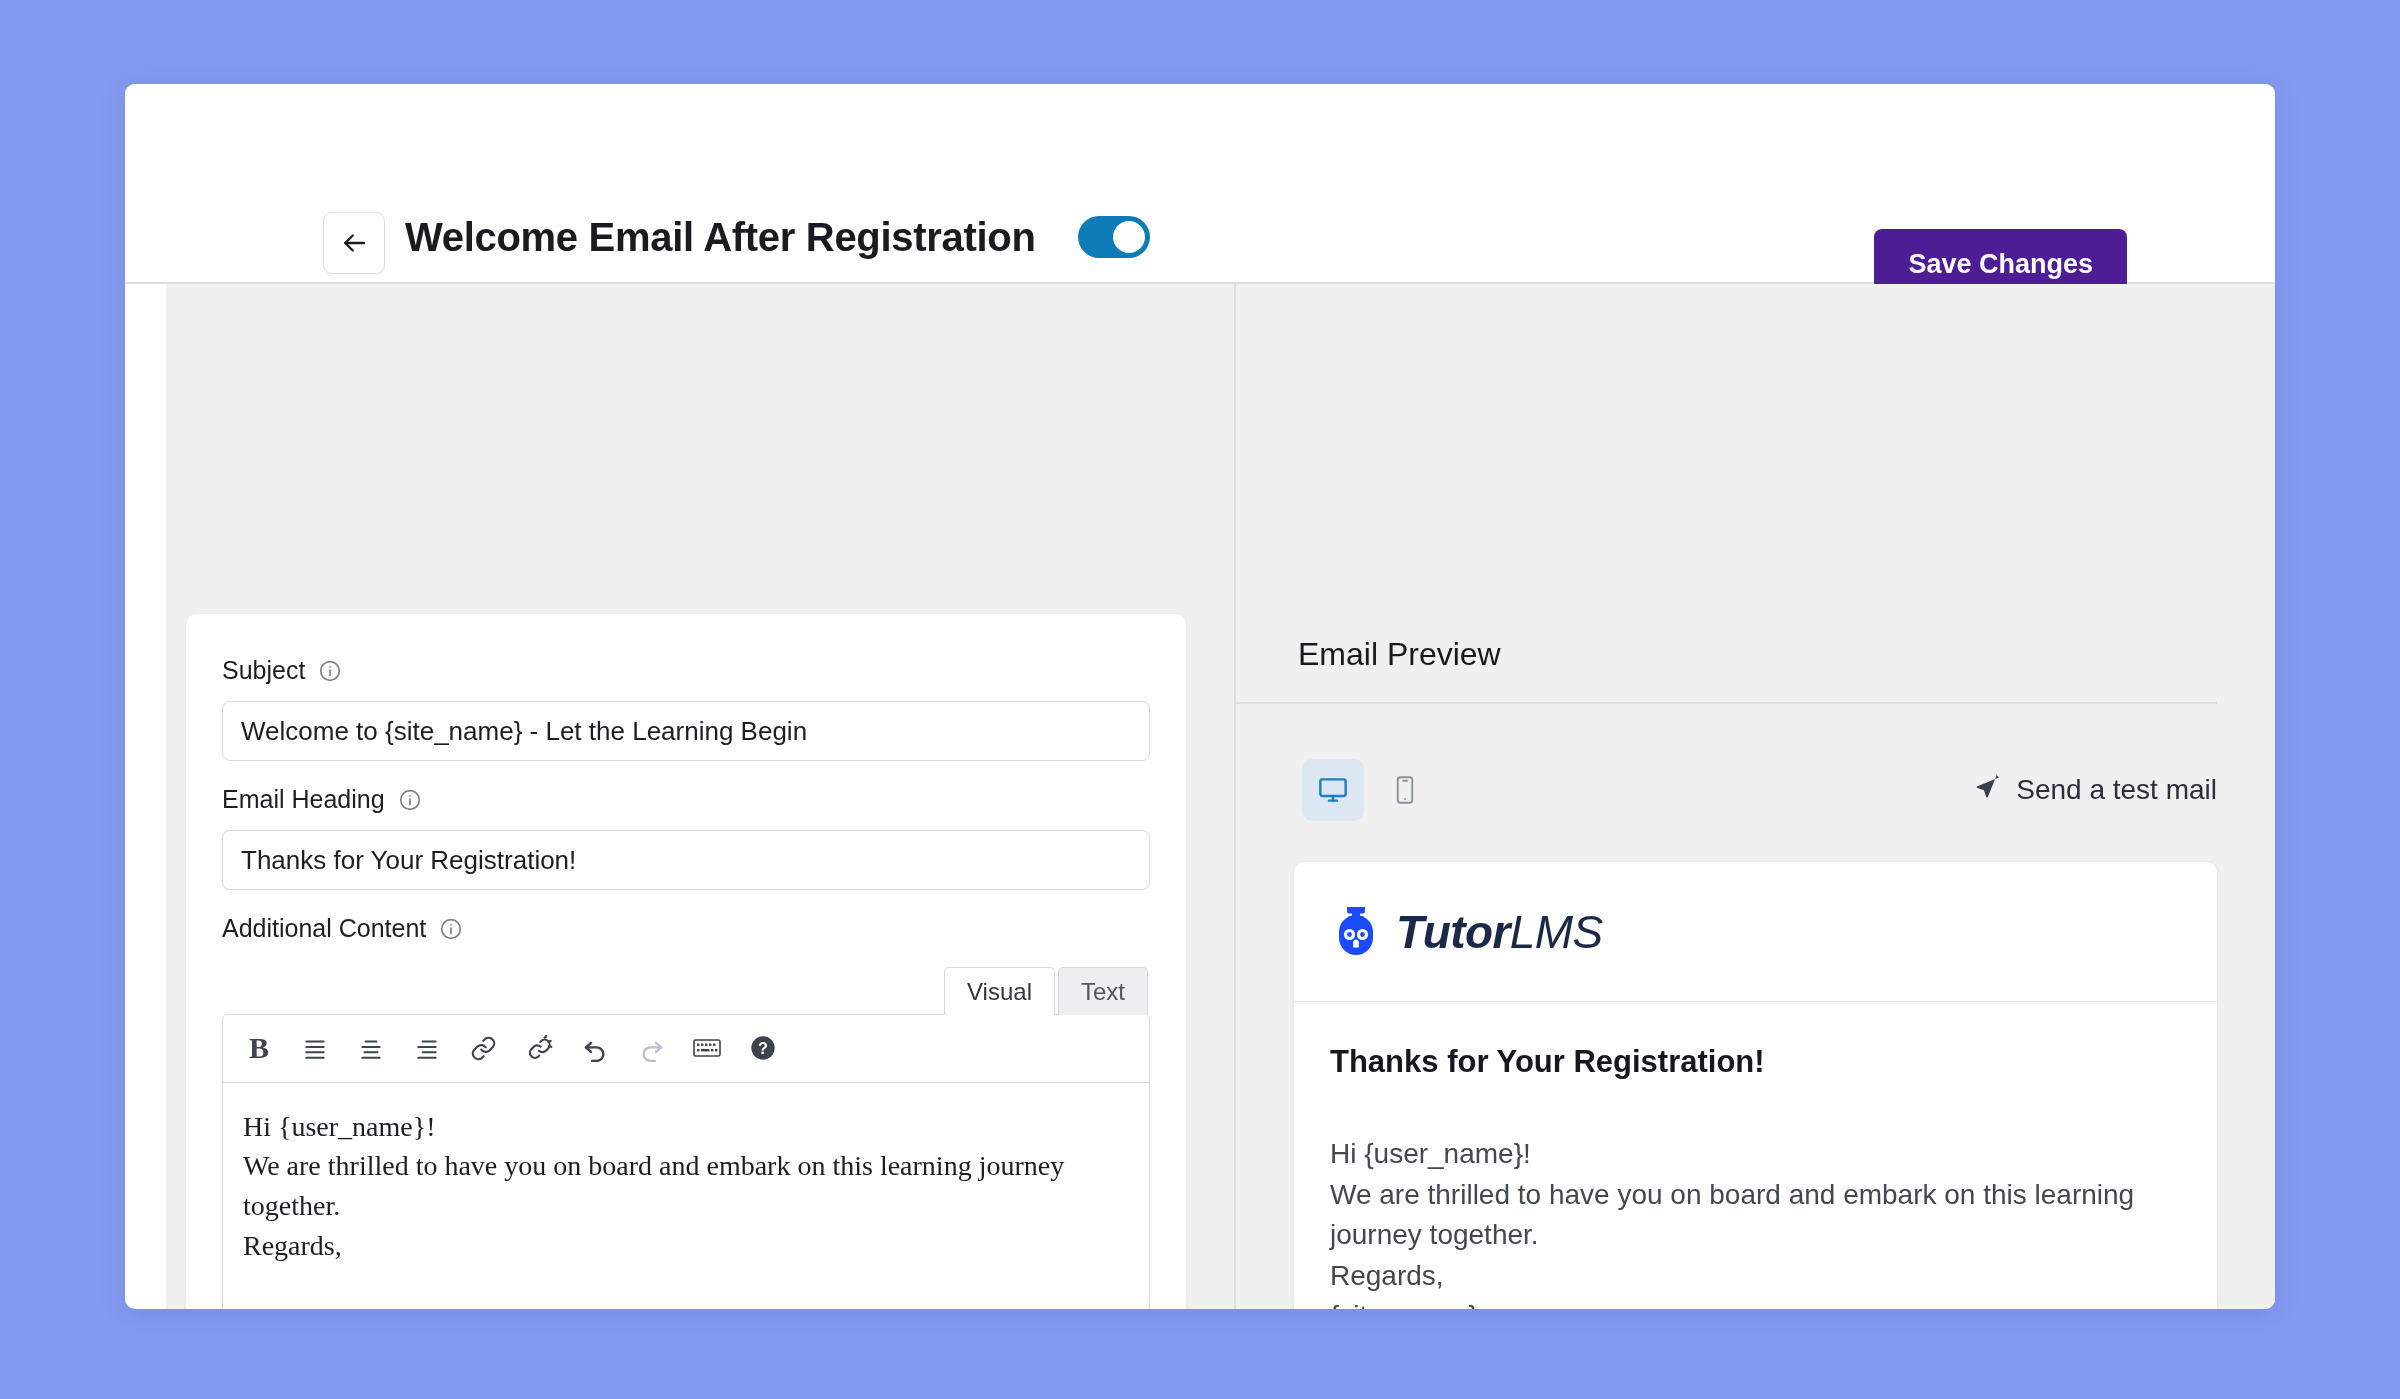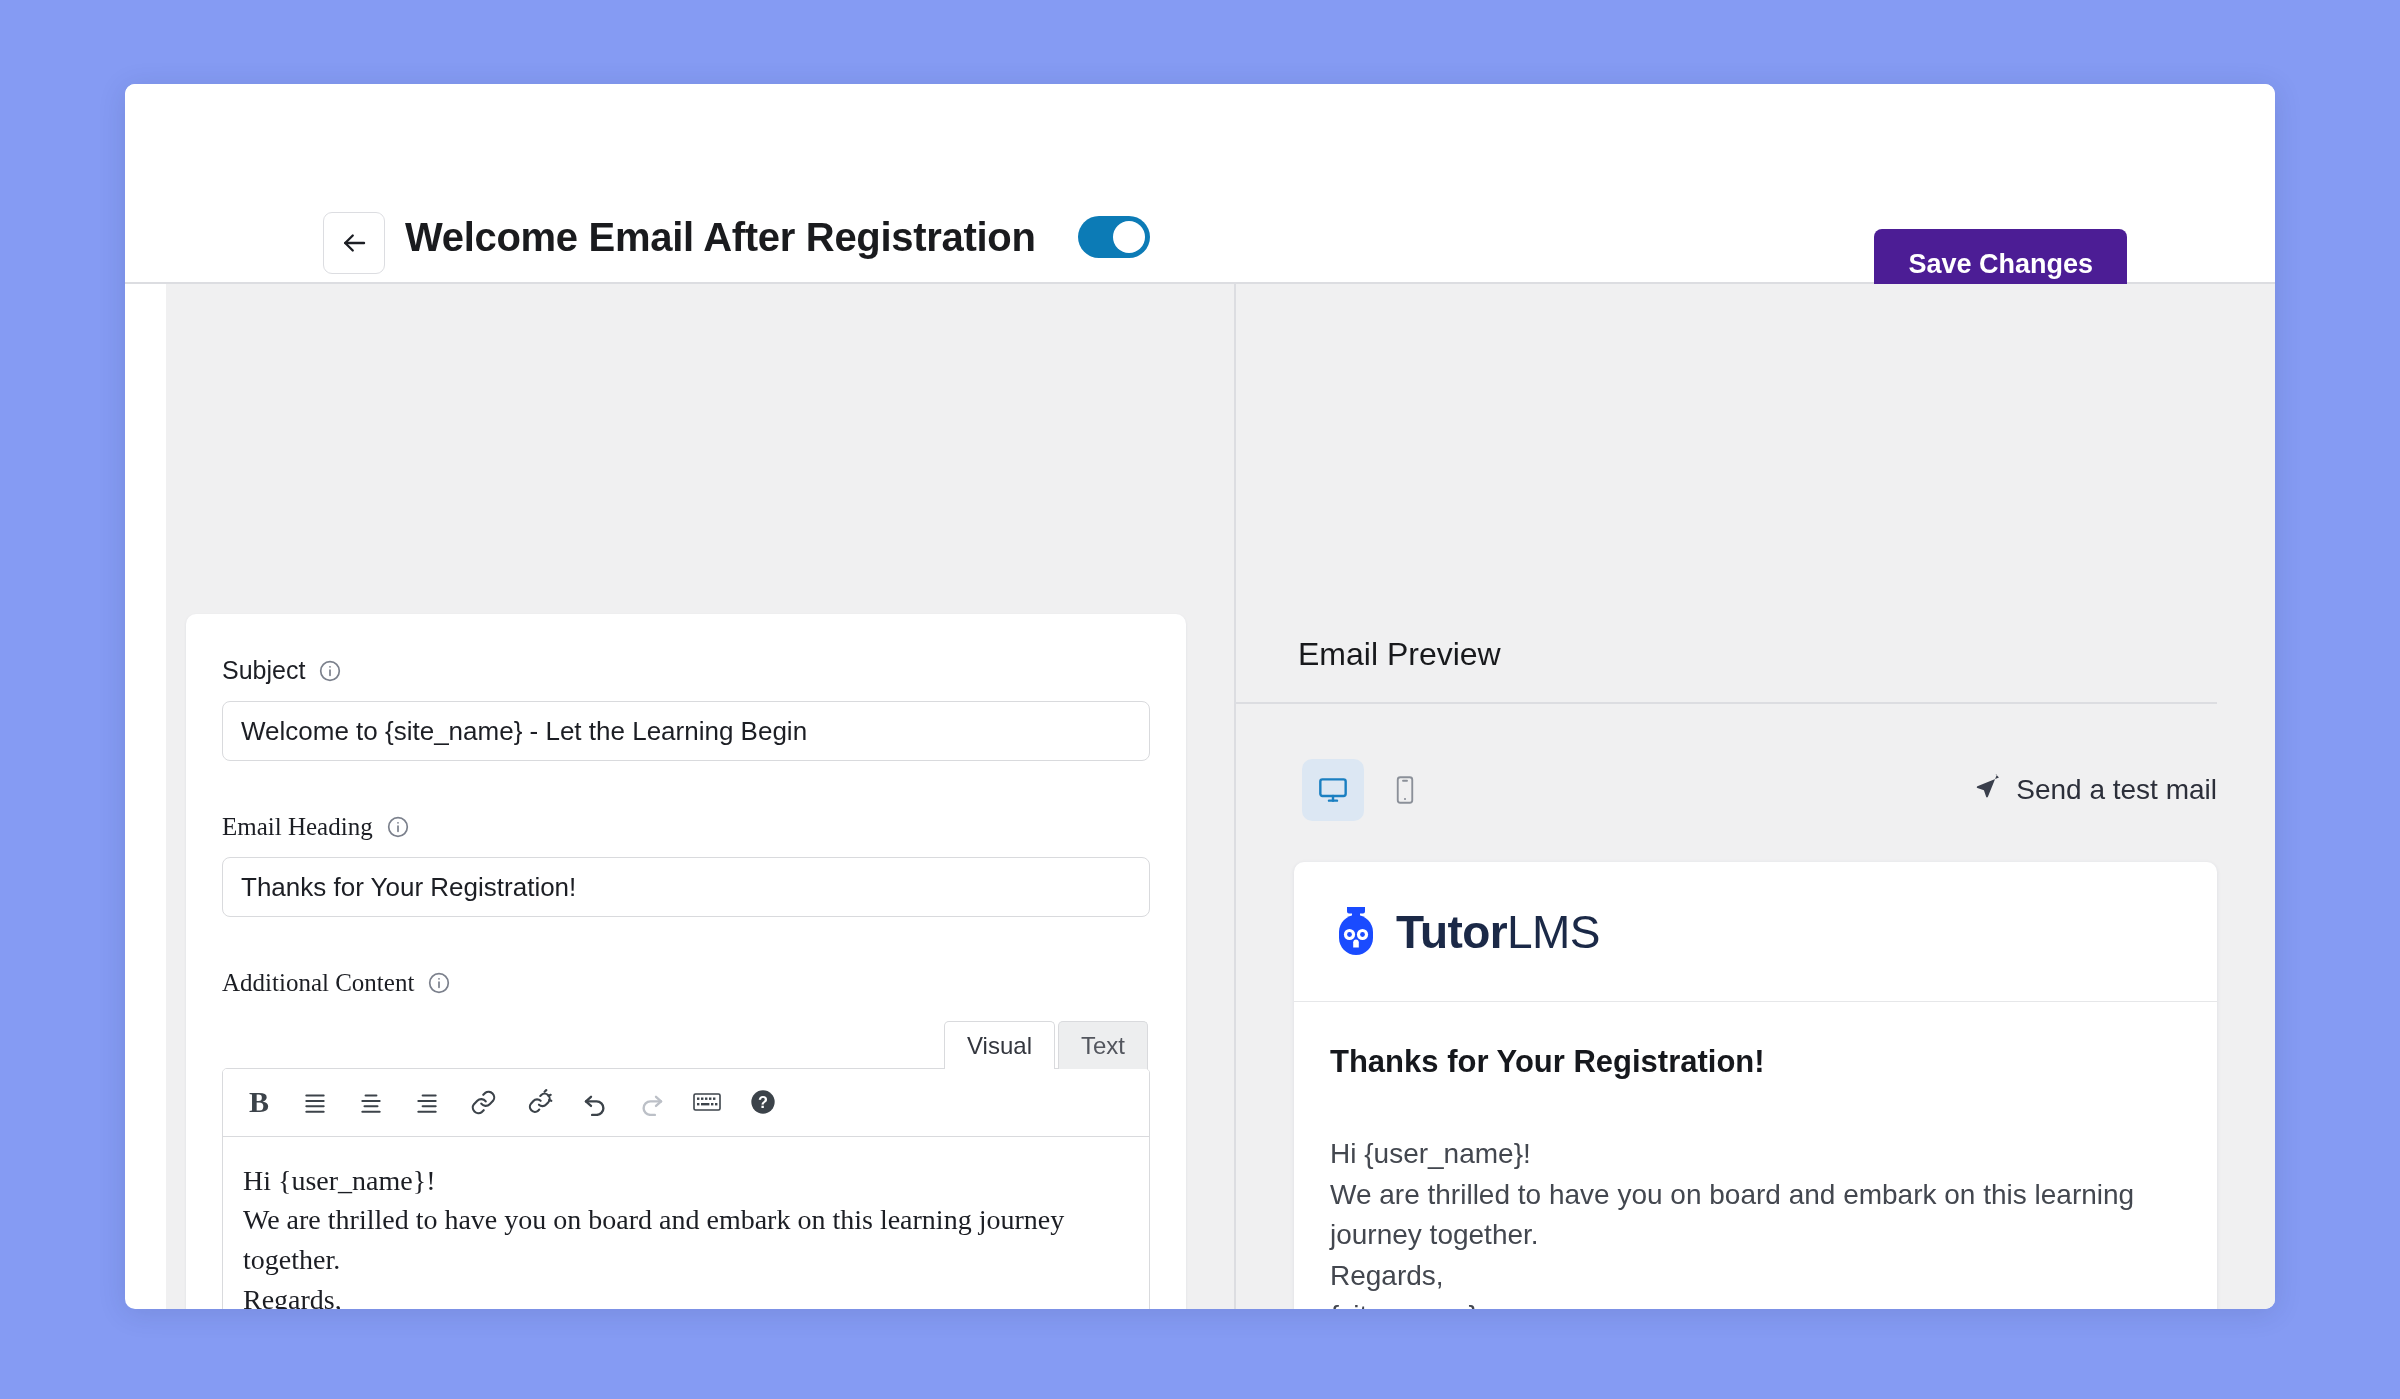--- a/index.html
+++ b/index.html
@@ -170,21 +170,21 @@
   }
 
   .field-label {
     display: flex;
     align-items: center;
     gap: 13px;
     font-size: 25px;
     color: #1c1e24;
     margin-bottom: 16px;
   }
-  .field-label.mt { margin-top: 52px; font-family: Liberation Serif, serif; }
+  .field-label.mt { margin-top: 24px; }
 
   .info-icon {
     width: 24px;
     height: 24px;
     flex: 0 0 24px;
     display: block;
   }
 
   .text-input {
     width: 100%;
@@ -356,20 +356,21 @@
     align-items: center;
     padding-left: 36px;
     gap: 14px;
   }
 
   .logo-text {
     font-size: 46px;
     font-weight: 700;
     color: #1b2947;
     letter-spacing: -0.6px;
+    font-style: italic;
   }
   .logo-text .light { font-weight: 400; }
 
   .email-body { padding: 42px 36px 0 36px; }
 
   .email-heading {
     font-size: 31px;
     font-weight: 700;
     color: #16181d;
     margin-bottom: 54px;

